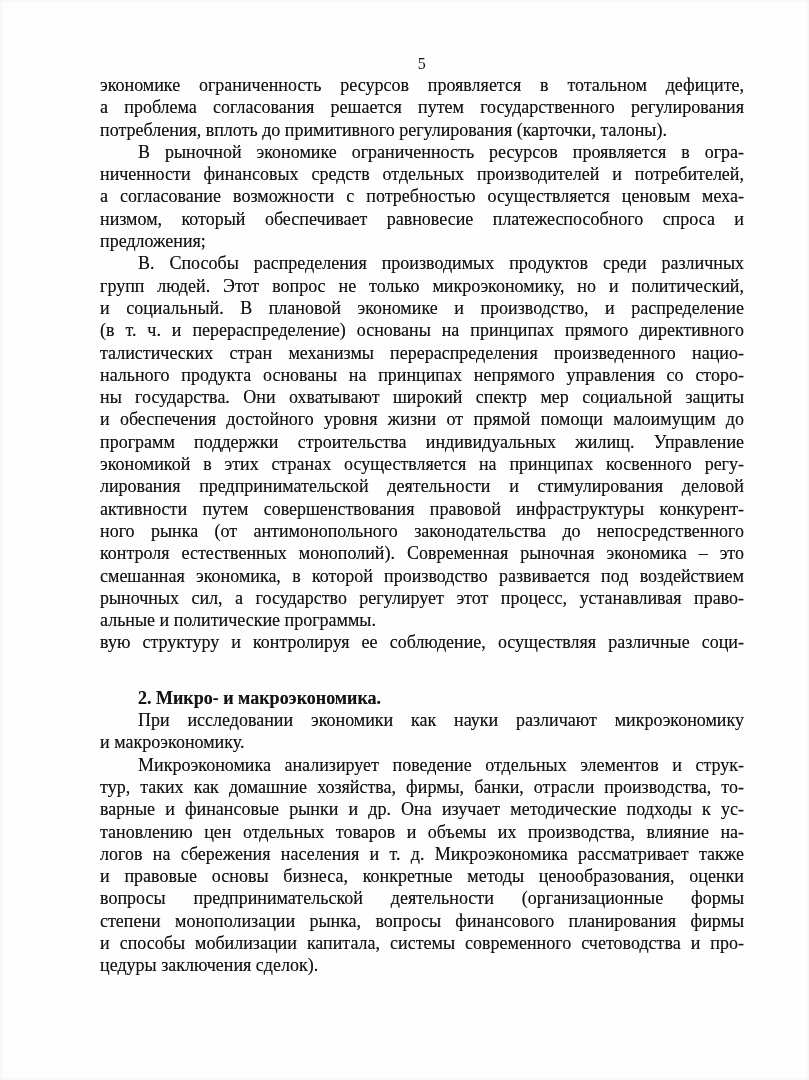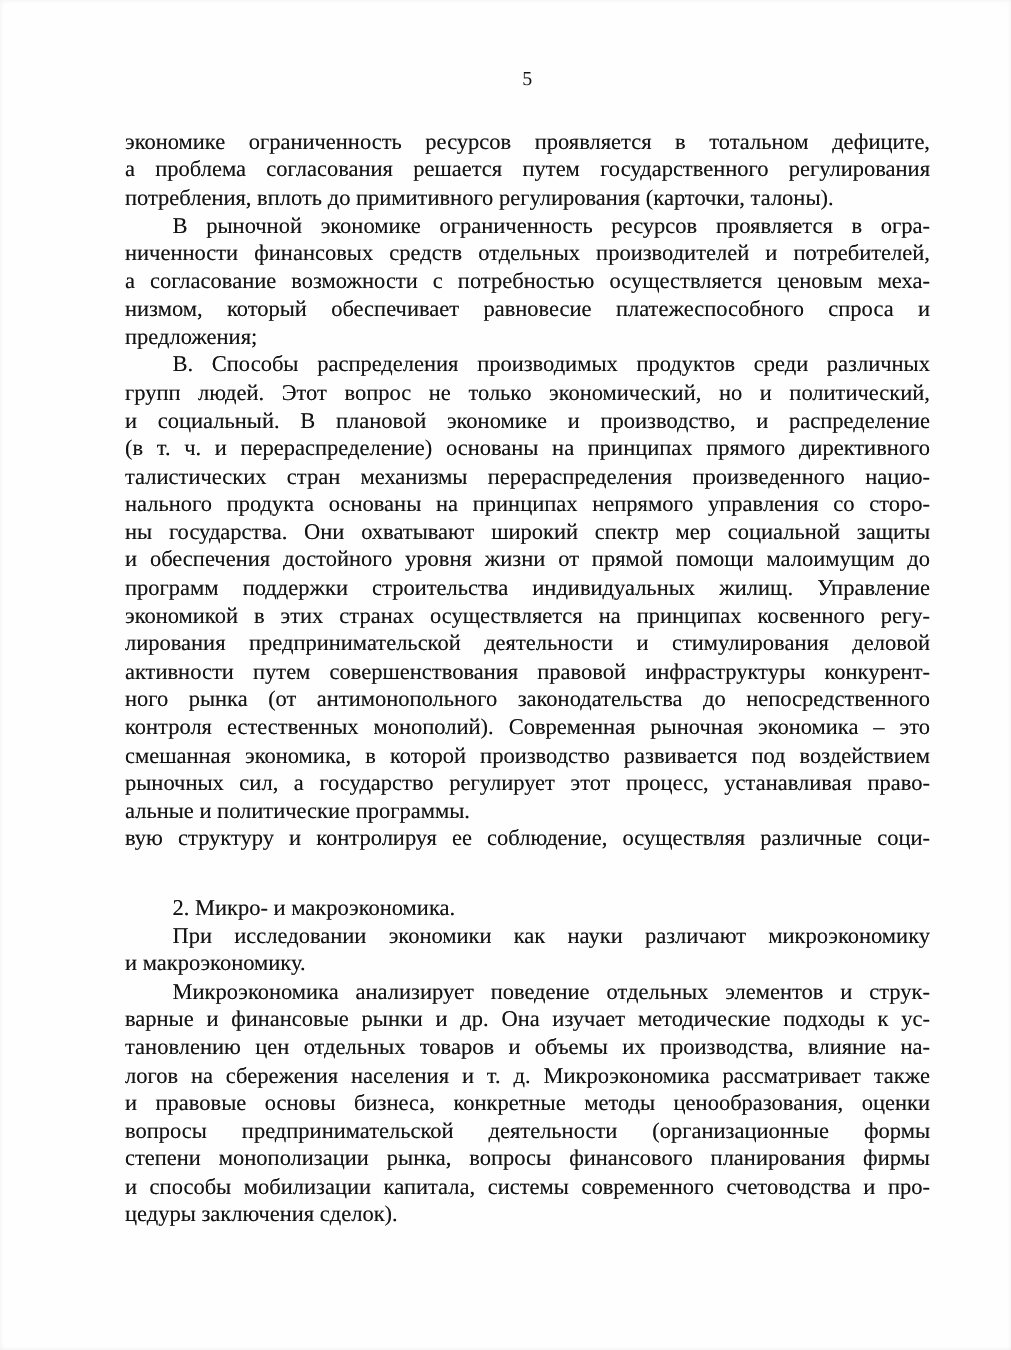--- a/index.html
+++ b/index.html
@@ -21,28 +21,27 @@
   }
   .page-number {
     width: 644px;
     text-align: center;
     font-size: 16px;
     line-height: 20px;
     height: 20px;
     letter-spacing: 0.5px;
   }
   .text-body {
-    margin-top: 28px;
     width: 644px;
     font-size: 18px;
     text-shadow: 0 0 0.5px rgba(10,10,10,0.55);
   }
   .para { margin: 0; }
   .para.space-before { margin-top: 33px; }
-  .para.heading { font-weight: normal; }
+  .para.heading { font-weight: bold; }
   .line {
     display: block;
     height: 22.3px;
     line-height: 22.3px;
     text-align: justify;
     text-align-last: left;
     overflow: hidden;
     white-space: nowrap;
   }
   .line.just {
@@ -64,21 +63,21 @@
       </div>
       <div class="para">
         <div class="line indent just">В рыночной экономике ограниченность ресурсов проявляется в огра-</div>
         <div class="line just">ниченности финансовых средств отдельных производителей и потребителей,</div>
         <div class="line just">а согласование возможности с потребностью осуществляется ценовым меха-</div>
         <div class="line just">низмом, который обеспечивает равновесие платежеспособного спроса и</div>
         <div class="line">предложения;</div>
       </div>
       <div class="para">
         <div class="line indent just">В. Способы распределения производимых продуктов среди различных</div>
-        <div class="line just">групп людей. Этот вопрос не только экономический, но и политический,</div>
+        <div class="line just">групп людей. Этот вопрос не только микроэкономику, но и политический,</div>
         <div class="line just">и социальный. В плановой экономике и производство, и распределение</div>
         <div class="line just">(в т. ч. и перераспределение) основаны на принципах прямого директивного</div>
         <div class="line just">талистических стран механизмы перераспределения произведенного нацио-</div>
         <div class="line just">нального продукта основаны на принципах непрямого управления со сторо-</div>
         <div class="line just">ны государства. Они охватывают широкий спектр мер социальной защиты</div>
         <div class="line just">и обеспечения достойного уровня жизни от прямой помощи малоимущим до</div>
         <div class="line just">программ поддержки строительства индивидуальных жилищ. Управление</div>
         <div class="line just">экономикой в этих странах осуществляется на принципах косвенного регу-</div>
         <div class="line just">лирования предпринимательской деятельности и стимулирования деловой</div>
         <div class="line just">активности путем совершенствования  правовой инфраструктуры конкурент-</div>
@@ -91,20 +90,21 @@
       </div>
       <div class="para heading space-before">
         <div class="line indent">2. Микро- и макроэкономика.</div>
       </div>
       <div class="para">
         <div class="line indent just">При исследовании экономики как науки различают микроэкономику</div>
         <div class="line">и макроэкономику.</div>
       </div>
       <div class="para">
         <div class="line indent just">Микроэкономика анализирует поведение отдельных элементов и струк-</div>
+        <div class="line just">тур, таких как домашние хозяйства, фирмы, банки, отрасли производства, то-</div>
         <div class="line just">варные и финансовые рынки и др. Она изучает методические подходы к ус-</div>
         <div class="line just">тановлению цен отдельных товаров и объемы их производства, влияние на-</div>
         <div class="line just">логов на сбережения населения и т. д. Микроэкономика рассматривает также</div>
         <div class="line just">и правовые основы бизнеса, конкретные методы ценообразования, оценки</div>
         <div class="line just">вопросы  предпринимательской  деятельности  (организационные  формы</div>
         <div class="line just">степени монополизации рынка, вопросы финансового планирования фирмы</div>
         <div class="line just">и способы мобилизации капитала, системы современного счетоводства и про-</div>
         <div class="line">цедуры заключения сделок).</div>
       </div>
     </div>

